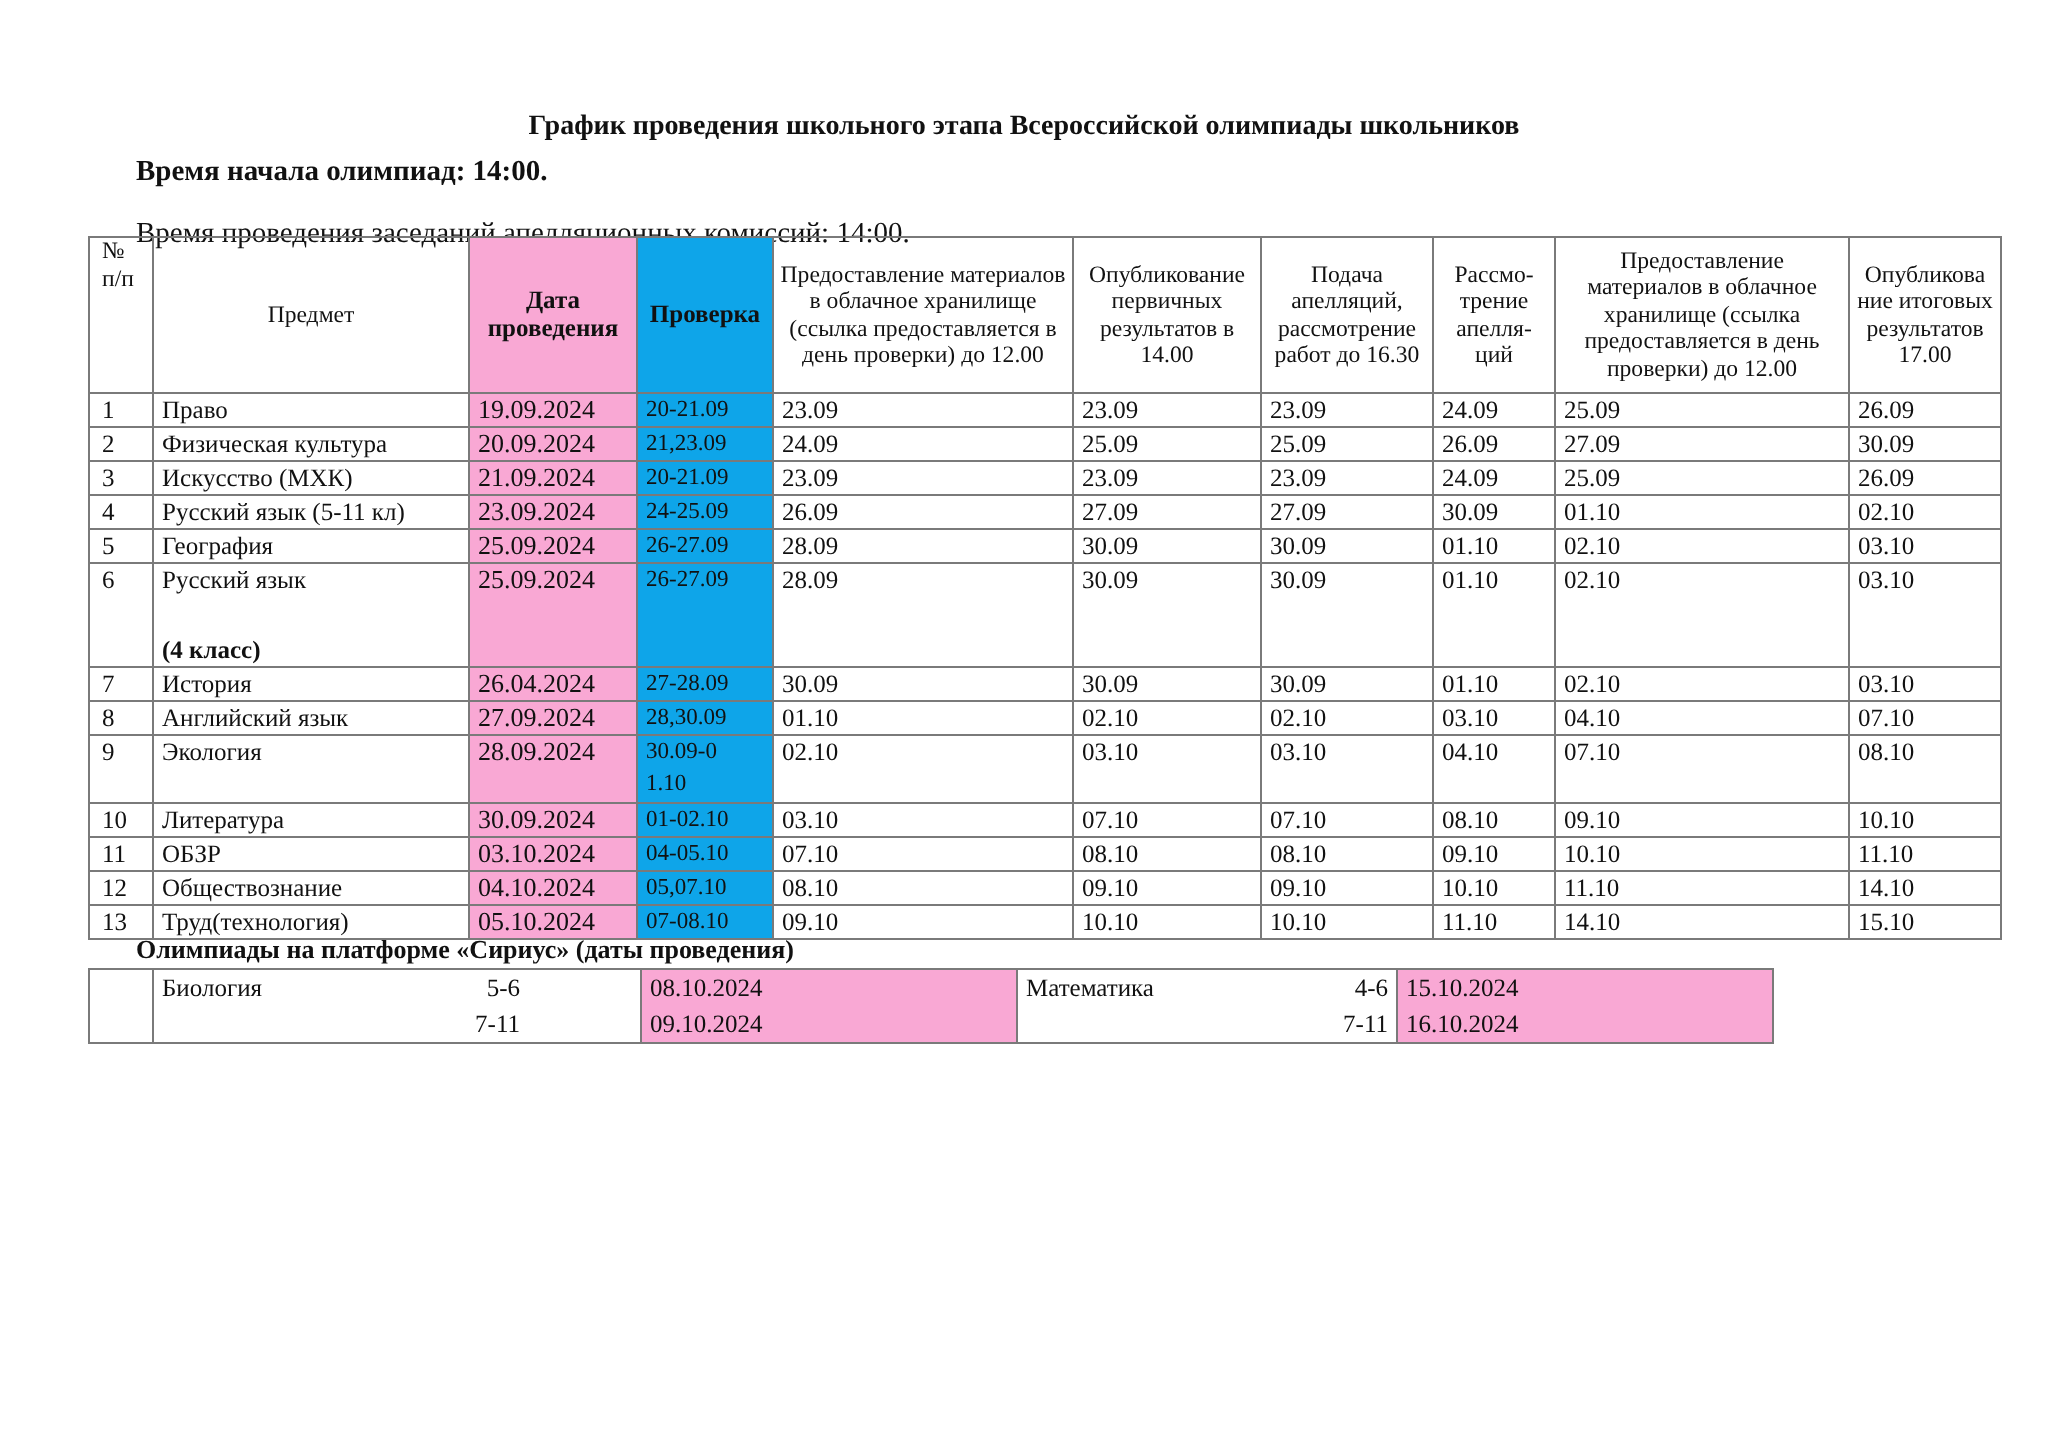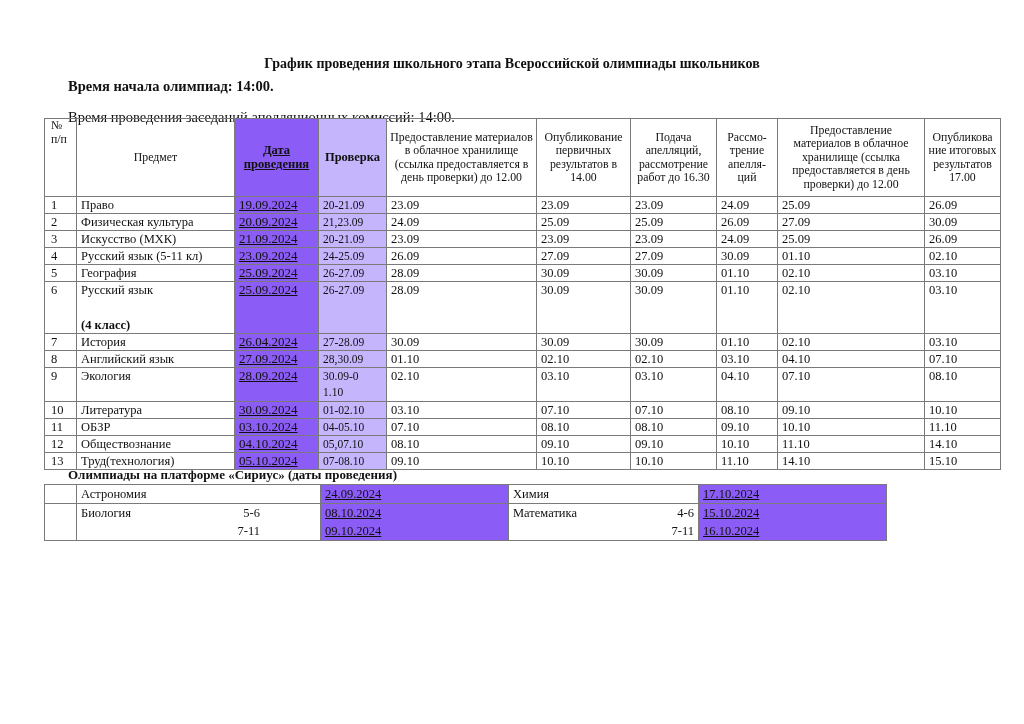--- a/index.html
+++ b/index.html
@@ -16,22 +16,22 @@
   #main th { vertical-align: middle; font-size: 11.8px; line-height: 13.5px; padding: 0 2px; }
   #main th.bold { font-weight: bold; font-size: 12.5px; }
   #main th.num { vertical-align: top; text-align: left; padding-left: 6px; }
   #main tr.hdr { height: 78px; }
   #main tr.r { height: 17px; }
   #main tr.r2 { height: 34px; }
   #main td { line-height: 16px; padding-top: 0px; }
   #main td.c0 { padding-left: 6px; }
   #main td.date { font-size: 13px; }
   #main td.chk { font-size: 11.5px; }
-  .green { background: #8b5cf6; text-decoration: underline; }
-  .pink { background: #c4b5fd; }
+  .green { background: #f9a8d4; }
+  .pink { background: #0ea5e9; }
   .b { font-weight: bold; margin-top: 19px; }
   .sirius-title { position: absolute; left: 68px; top: 467px; font-weight: bold; font-size: 13px; }
   #sirius { left: 44px; top: 484px; width: 842px; }
   #sirius td { font-size: 12.5px; line-height: 18px; }
   #sirius tr.s1 { height: 18px; }
   #sirius tr.s3 { height: 37px; }
   .lvl { float: right; text-align: right; }
   .sub { display: block; }
 </style>
 </head>
@@ -234,31 +234,20 @@
 
 <table id="sirius">
   <colgroup>
     <col style="width:32px">
       <col style="width:244px">
       <col style="width:188px">
       <col style="width:190px">
       <col style="width:188px">
   </colgroup>
   <tbody id="sirius-body">
-      <tr class="s1">
-        <td></td>
-        <td><span>Астрономия</span></td>
-        <td class="green">
-          <span class="sub">24.09.2024</span>
-        </td>
-        <td><span>Химия</span></td>
-        <td class="green">
-          <span class="sub">17.10.2024</span>
-        </td>
-      </tr>
       <tr class="s3">
         <td></td>
         <td><div class="lvl" style="margin-right: 56px;">
             <span class="sub">5-6</span>
             <span class="sub">7-11</span>
           </div><span>Биология</span></td>
         <td class="green">
           <span class="sub">08.10.2024</span>
           <span class="sub">09.10.2024</span>
         </td>

